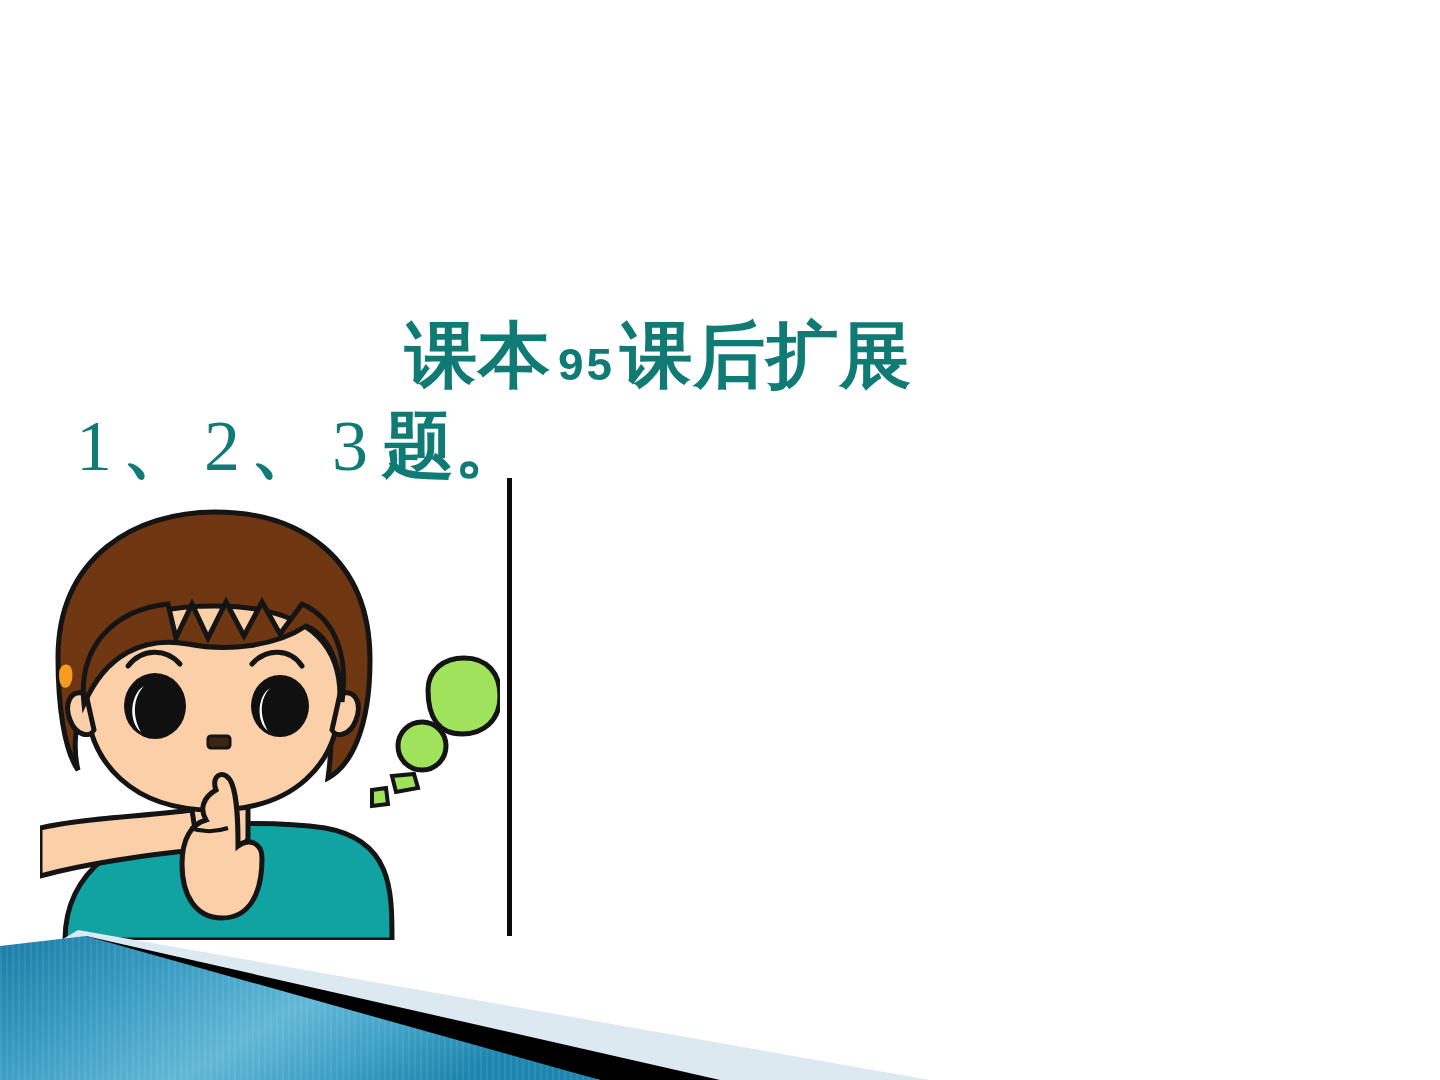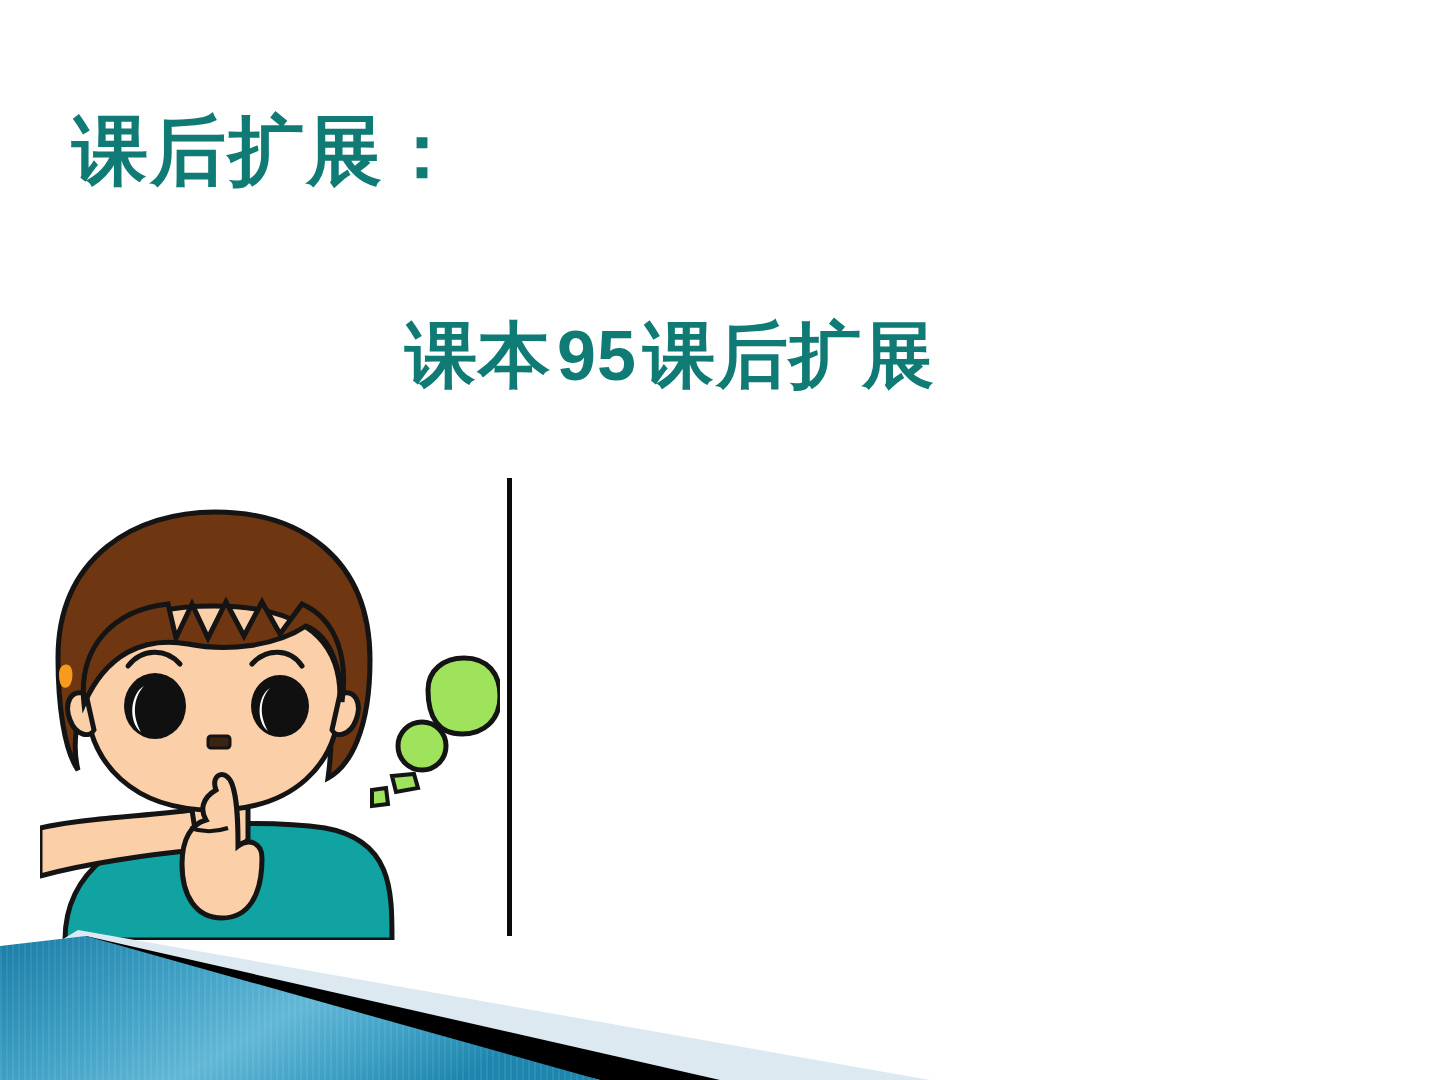--- a/index.html
+++ b/index.html
@@ -34,23 +34,23 @@
     left: 405px;
     top: 318px;
     font-size: 72px;
     line-height: 1.08;
     font-weight: 700;
     color: #0F7B74;
     letter-spacing: 1px;
     white-space: nowrap;
   }
   .body-line-1 .pagenum {
-    font-family: Liberation Sans, sans-serif;
-    font-weight: 700;
-    font-size: 70px;
+    font-family: Liberation Mono, monospace;
+    font-weight: 700;
+    font-size: 46px;
     padding: 0 6px;
   }
 
   .body-line-2 {
     position: absolute;
     left: 72px;
     top: 408px;
     font-size: 72px;
     line-height: 1.08;
     color: #0F7B74;
@@ -99,26 +99,28 @@
     width: 1440px;
     height: 150px;
   }
   .bottom-deco svg { display: block; }
 </style>
 </head>
 <body>
 
 <div id="slide">
 
-  <div class="slide-title">课后扩展：</div>
 
   <div class="body-line-1">
     <span>课本</span><span class="pagenum">95</span><span>课后扩展</span>
   </div>
 
+  <div class="body-line-2">
+    <span class="qnum">1</span><span class="sep">、</span><span class="qnum">2</span><span class="sep">、</span><span class="qnum">3</span><span class="tail">题。</span>
+  </div>
 
   <div class="vertical-rule"></div>
 
   <div class="illustration">
     <svg width="460" height="442" viewBox="0 0 460 442" xmlns="http://www.w3.org/2000/svg">
       <g>
 
         <path d="M25 442 C25 372 85 332 160 327 C200 325 250 325 285 330 C352 342 352 392 352 442 Z" fill="#10A3A2" stroke="#141414" stroke-width="5"></path>
 
         <path d="M152 290 L152 340 C152 352 208 352 208 340 L208 290 Z" fill="#FBCFA8" stroke="#141414" stroke-width="5"></path>

